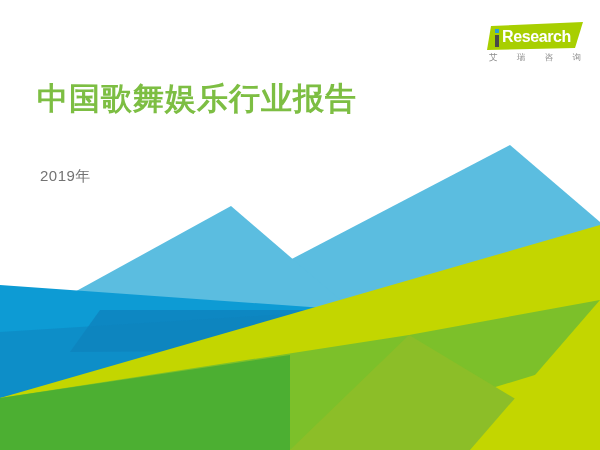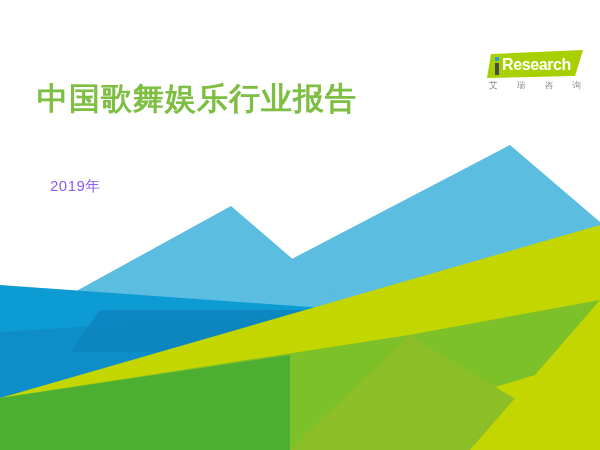--- a/index.html
+++ b/index.html
@@ -27,21 +27,20 @@
     display: block;
   }
 
   
   #logo {
     position: absolute;
     left: 487px;
     top: 22px;
     width: 96px;
     height: 52px;
-    margin-top: 28px;
   }
   #logo-mark {
     position: absolute;
     left: 0;
     top: 0;
     width: 96px;
     height: 30px;
   }
   #logo-wordmark {
     position: absolute;
@@ -108,22 +107,22 @@
     font-size: 31px;
     font-weight: bold;
     letter-spacing: 1px;
     line-height: 1.25;
     white-space: nowrap;
   }
   #subtitle {
     position: absolute;
     left: 34px;
     top: 160px;
-    margin: 16px;
-    color: #8b5cf6;
+    margin: 6px;
+    color: #737373;
     font-size: 15px;
     font-weight: normal;
     letter-spacing: 0.5px;
     line-height: 1.3;
     white-space: nowrap;
   }
 </style>
 </head>
 <body>
 

